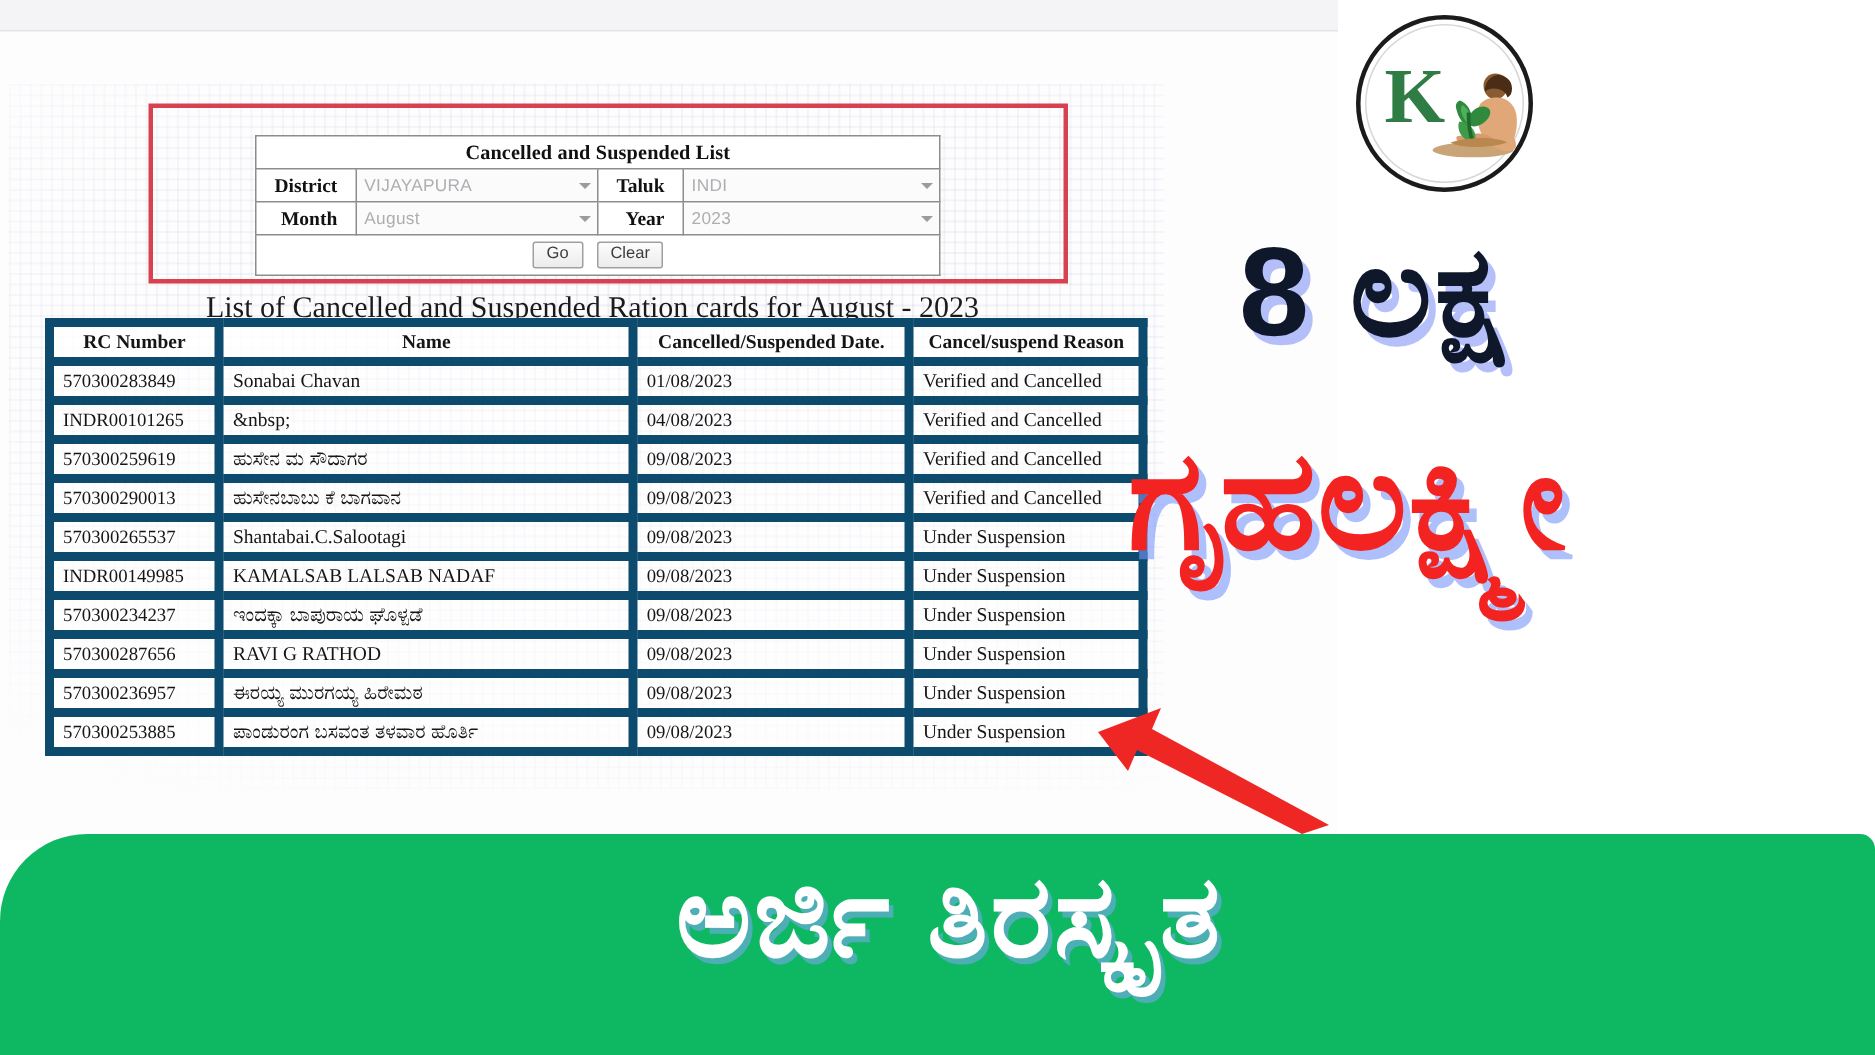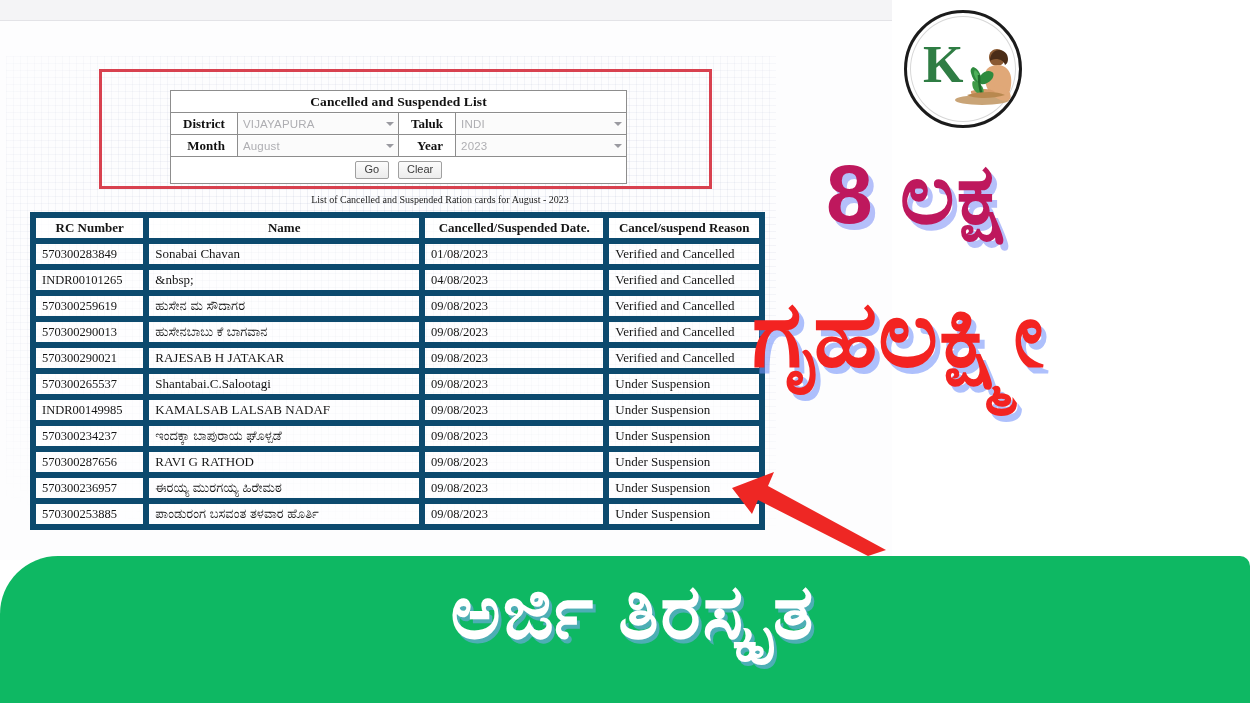--- a/index.html
+++ b/index.html
@@ -87,23 +87,22 @@
     border:1px solid #a0a0a0; border-radius:2px;
     background:linear-gradient(#fcfcfc,#ececec);
     font-family:"Liberation Sans", sans-serif;
     font-size:11px; color:#3c3c3c; line-height:13px;
     cursor:pointer;
   }
 
   
   .list-caption{
     position:absolute; left:0px; top:194px; width:790px;
-    text-align:center; font-size:10px; color:#1a1a1a;
+    text-align:center; font-size:20px; color:#1a1a1a;
     font-family:"Liberation Serif", serif;
-    margin-left:45px;
   }
 
   
   .res-table{
     position:absolute; left:30px; top:212px; width:735px;
     border-collapse:collapse;
     font-size:13px; color:#151515;
     background:rgba(255,255,255,.55);
   }
   .res-table th, .res-table td{
@@ -143,21 +142,21 @@
   .ovl{
     position:absolute;
     font-family:"Liberation Sans", sans-serif;
     font-weight:bold;
     white-space:nowrap;
     line-height:1;
   }
   .ovl-blue{
     left:826px; top:152px;
     font-size:84px;
-    color:#be185d;
+    color:#0f172a;
     text-shadow:5px 6px 0 rgba(120,140,245,.55);
     letter-spacing:2px;
   }
   .ovl-red{
     left:752px; top:288px;
     font-size:92px;
     color:#f32321;
     text-shadow:5px 6px 0 rgba(120,150,250,.60);
     letter-spacing:1px;
   }
@@ -266,26 +265,20 @@
       </tr>
       <tr>
         <td class="c-rc">570300259619</td>
         <td class="c-name kn">ಹುಸೇನ ಮ ಸೌದಾಗರ</td>
         <td class="c-date">09/08/2023</td>
         <td class="c-reason">Verified and Cancelled</td>
       </tr>
       <tr>
         <td class="c-rc">570300290013</td>
         <td class="c-name kn">ಹುಸೇನಬಾಬು ಕೆ ಬಾಗವಾನ</td>
-        <td class="c-date">09/08/2023</td>
-        <td class="c-reason">Verified and Cancelled</td>
-      </tr>
-      <tr>
-        <td class="c-rc">570300290021</td>
-        <td class="c-name">RAJESAB H JATAKAR</td>
         <td class="c-date">09/08/2023</td>
         <td class="c-reason">Verified and Cancelled</td>
       </tr>
       <tr>
         <td class="c-rc">570300265537</td>
         <td class="c-name">Shantabai.C.Salootagi</td>
         <td class="c-date">09/08/2023</td>
         <td class="c-reason">Under Suspension</td>
       </tr>
       <tr>

